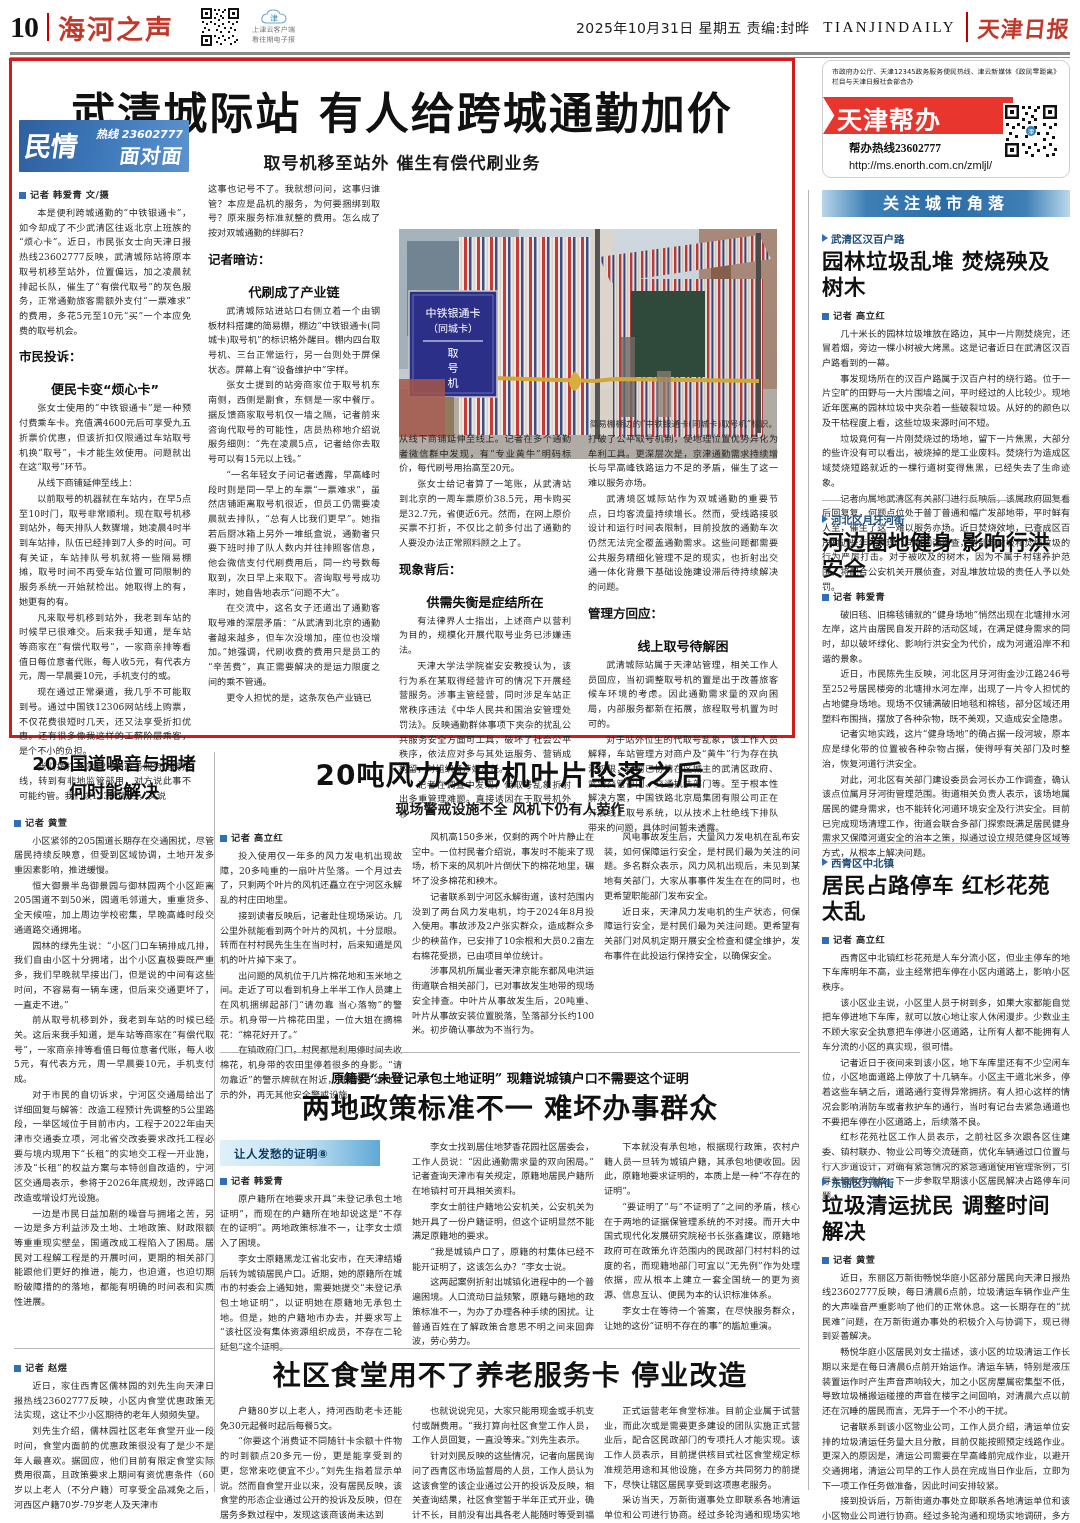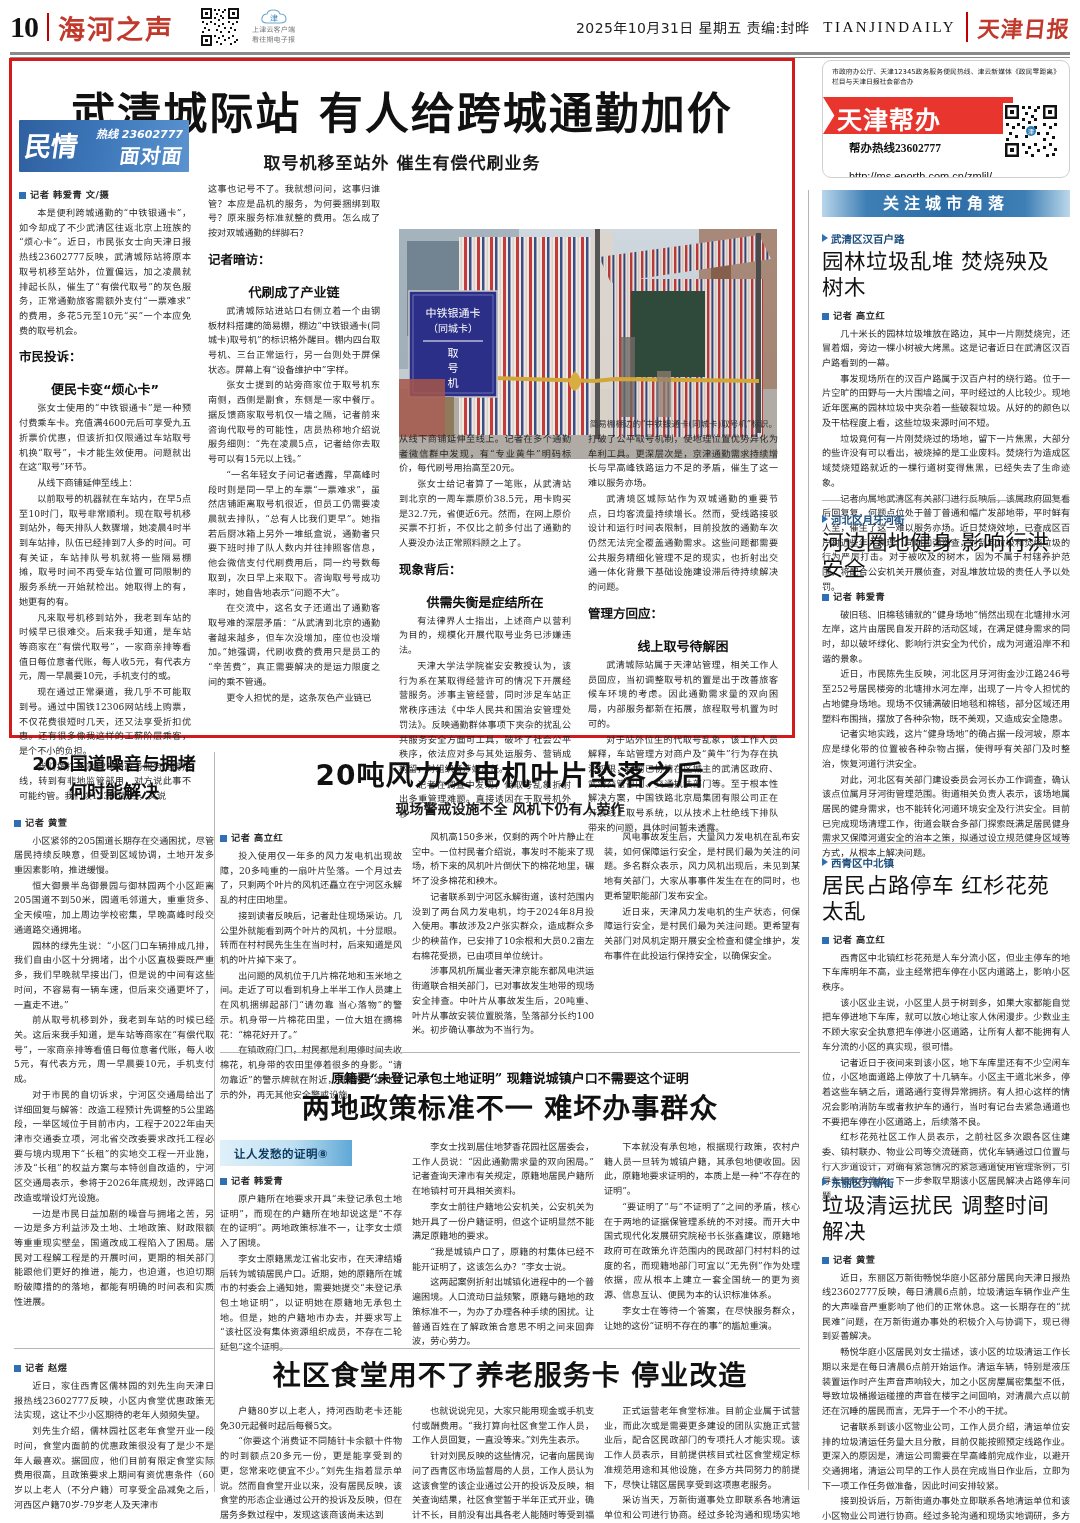--- a/index.html
+++ b/index.html
@@ -69,41 +69,41 @@
   
   .bangban{position:absolute;left:822px;top:60px;width:248px;height:118px;border:1px solid #cfcfcf;border-radius:9px;
     box-sizing:border-box;background:#fff;overflow:hidden;}
   .bb-note{font-size:6.8px;line-height:1.45;color:#222;padding:7px 9px 0 9px;text-align:justify;}
   .bb-band{position:absolute;left:0;top:36px;width:190px;height:37px;background:#e8352e;
     clip-path:polygon(0 0,100% 0,100% 100%,0 100%,6% 50%);}
   .bb-band .t{position:absolute;left:14px;top:3px;font-size:25px;font-weight:bold;color:#fff;letter-spacing:1px;
     font-family:"DejaVu Sans",sans-serif;}
   .bb-hot{position:absolute;left:26px;top:78px;font-size:11.5px;font-weight:bold;color:#111;
     font-family:"Liberation Serif",serif;}
-  .bb-url{position:absolute;left:26px;top:109px;font-size:11px;color:#111;font-family:"Liberation Sans",sans-serif;}
+  .bb-url{position:absolute;left:26px;top:98px;font-size:11px;color:#111;font-family:"Liberation Sans",sans-serif;}
   .bb-qr{position:absolute;right:10px;top:42px;width:56px;height:56px;}
 
   .secbar{position:absolute;left:822px;top:190px;width:248px;height:27px;
     background:linear-gradient(90deg,#b9d6ea 0%,#3e7fb5 18%,#2b6ca6 50%,#3e7fb5 82%,#bcd8eb 100%);}
   .secbar span{display:block;text-align:center;font-size:16px;font-weight:bold;color:#ffffff;line-height:27px;letter-spacing:5px;
     font-family:"DejaVu Sans",sans-serif;}
 
   .loctag{font-size:10.5px;font-weight:bold;color:#1d4e7c;margin:9px 0 3px 0;font-family:"DejaVu Serif",serif;}
   .loctag .tri{display:inline-block;width:0;height:0;border-left:6px solid #2f6fb5;
     border-top:4px solid transparent;border-bottom:4px solid transparent;margin-right:3px;vertical-align:1px;}
-  .railhead{font-size:21.5px;font-weight:normal;color:#111;letter-spacing:0.5px;line-height:1.2;margin-bottom:2px;}
+  .railhead{font-size:21.5px;font-weight:bold;color:#111;letter-spacing:0.5px;line-height:1.2;margin-bottom:2px;}
 
   
   .h-mid{text-align:center;font-size:28px;font-weight:bold;color:#111;letter-spacing:1px;line-height:1.15;}
   .h-mid-sub{text-align:center;font-size:14px;font-weight:bold;color:#1b1b1b;margin-top:6px;
     font-family:"DejaVu Serif",serif;}
   .h-over{text-align:center;font-size:13px;font-weight:bold;color:#111;font-family:"DejaVu Serif",serif;margin-bottom:6px;}
   .h-left{text-align:center;font-size:18px;font-weight:bold;color:#111;line-height:1.35;}
 
-  .seriestag{width:132px;height:26px;background:linear-gradient(90deg,#dff0fa 0%,#bfe0f2 55%,#5fa8d6 100%);
+  .seriestag{width:160px;height:26px;background:linear-gradient(90deg,#dff0fa 0%,#bfe0f2 55%,#5fa8d6 100%);
     display:flex;align-items:center;}
   .seriestag span{font-size:11.5px;font-weight:bold;color:#0d3c63;padding-left:14px;letter-spacing:0.5px;}
 
   .vrule{position:absolute;width:1px;background:#b5b5b5;}
   .hrule{position:absolute;height:1px;background:#b5b5b5;}
 </style>
 </head>
 <body>
 
 <div class="page">

